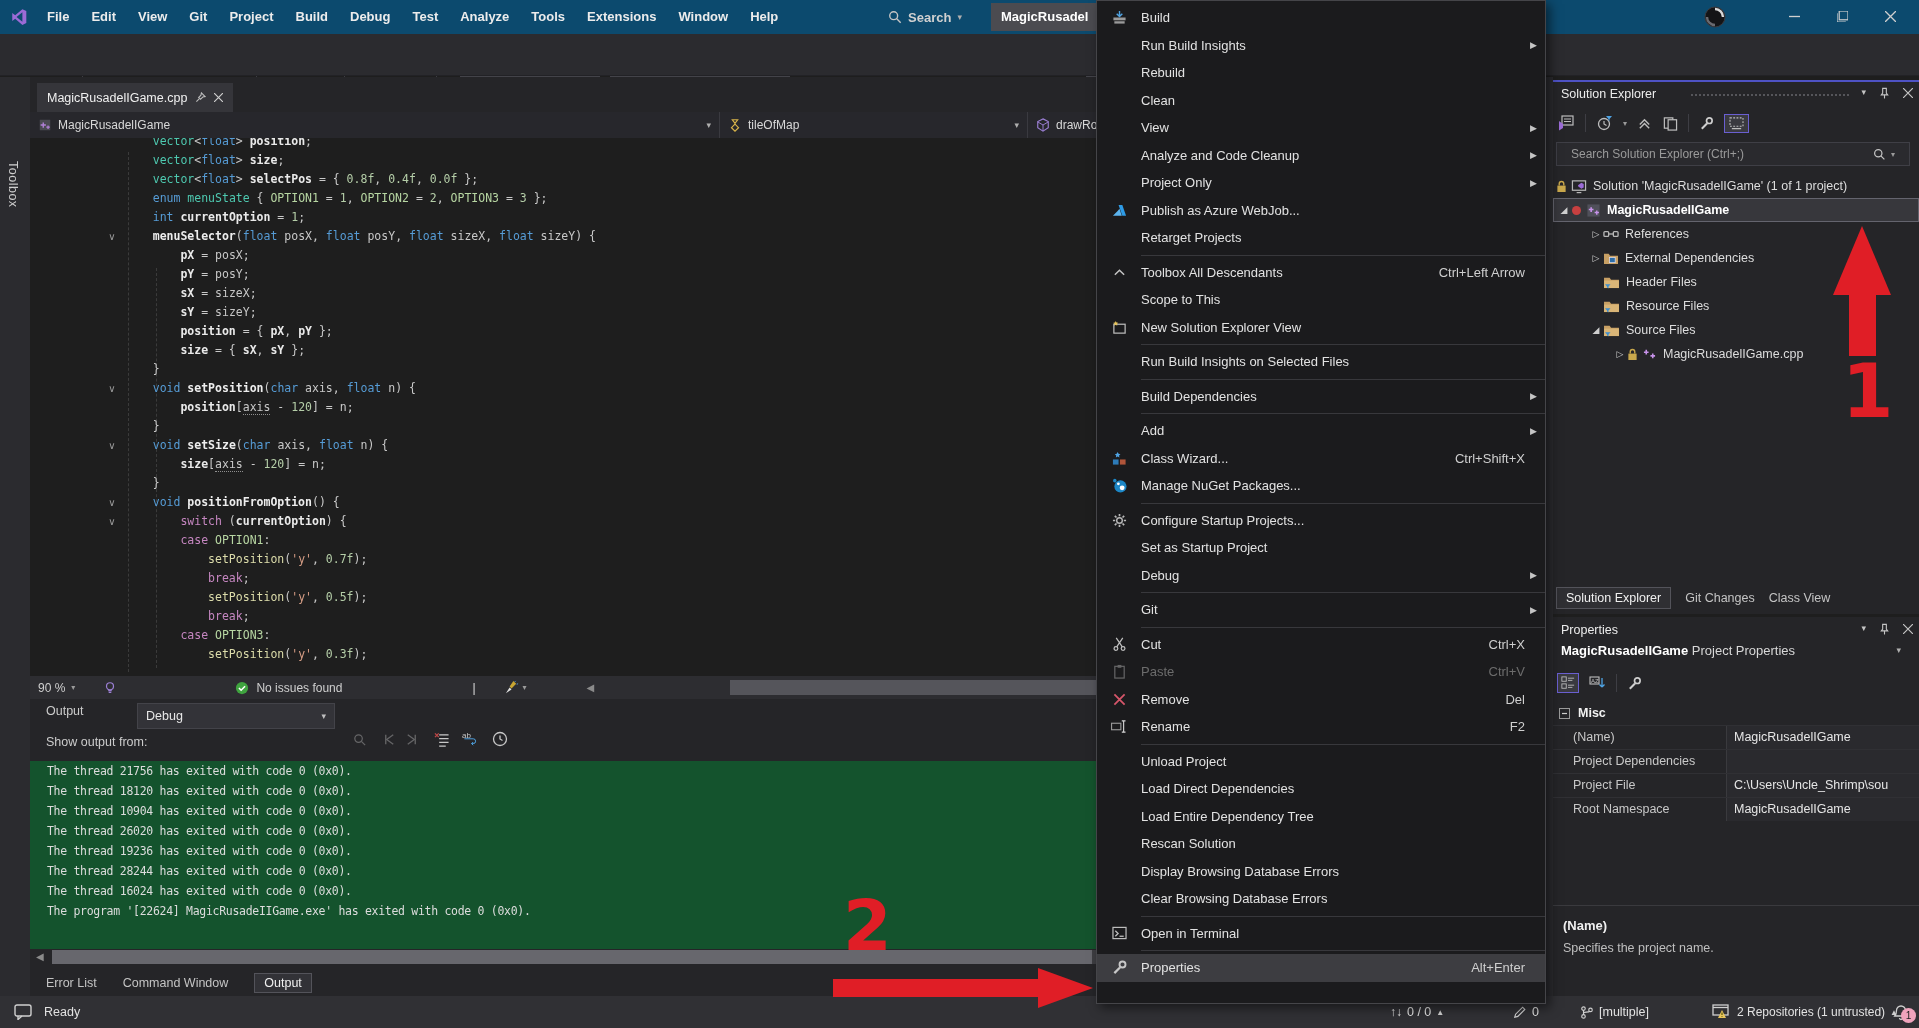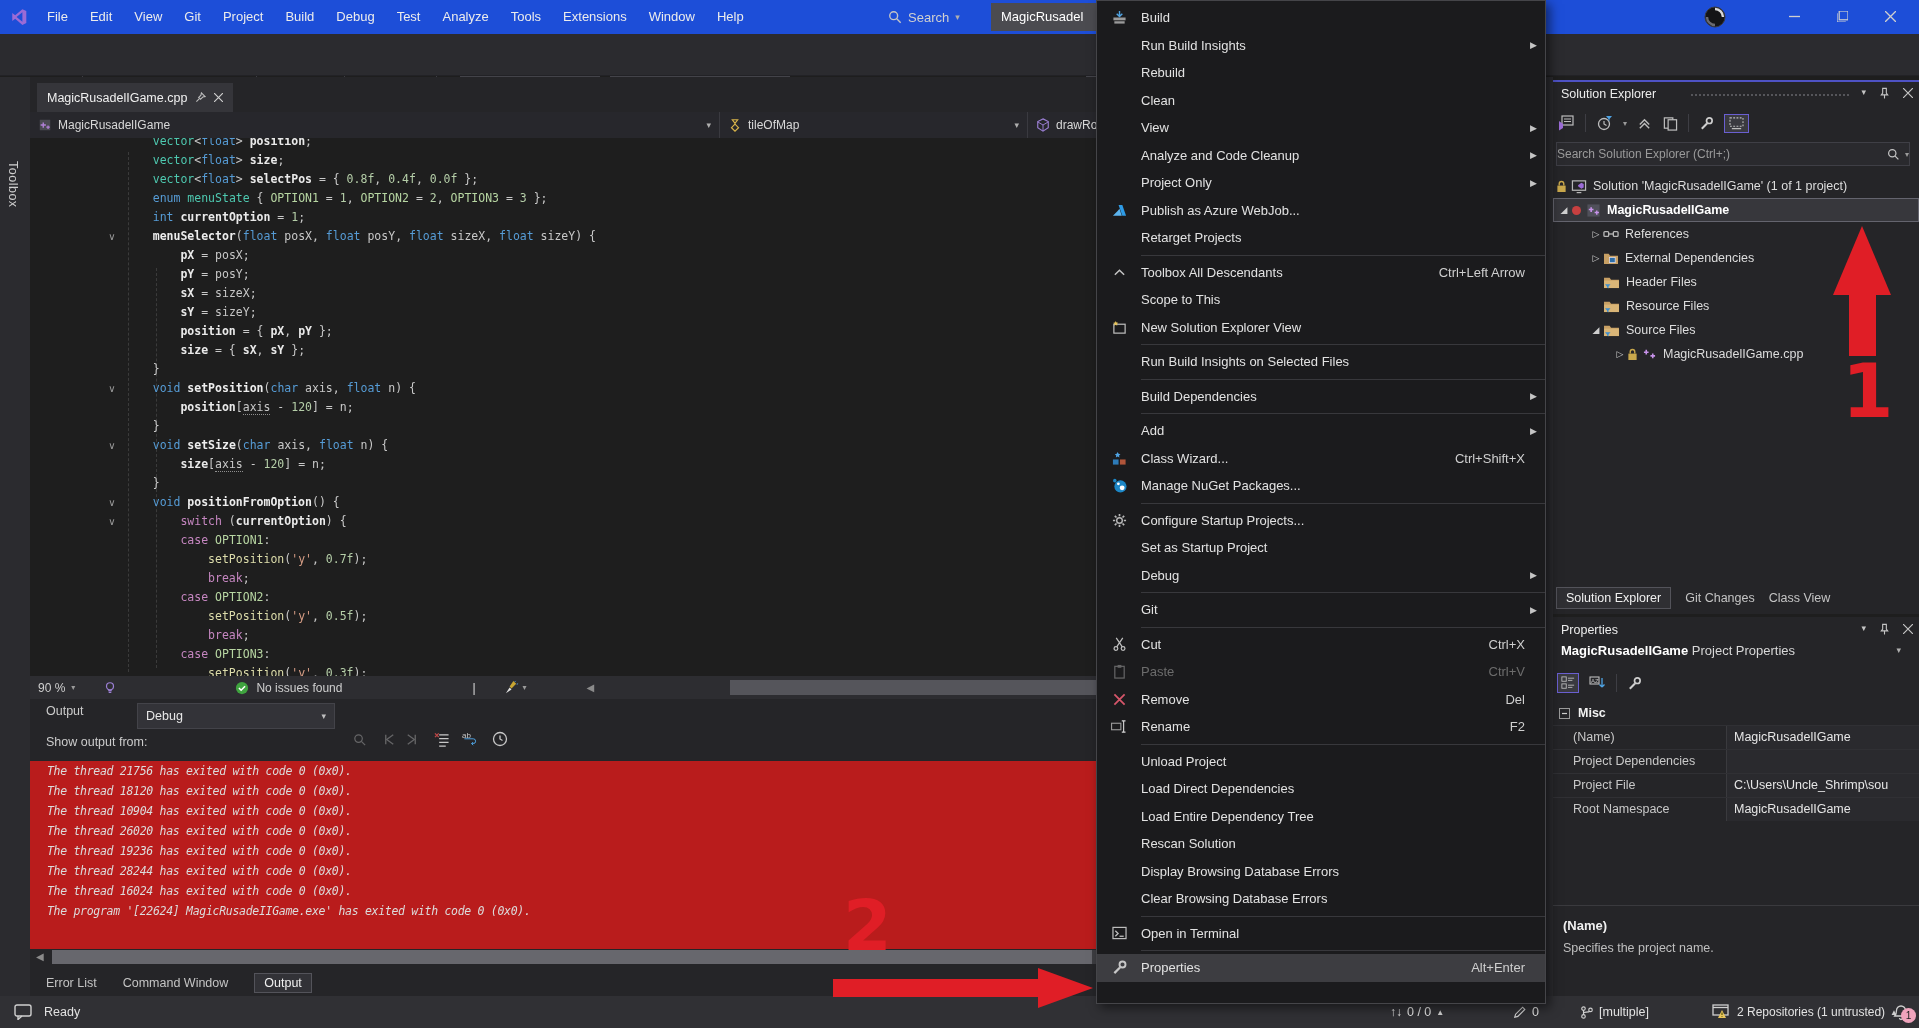--- a/index.html
+++ b/index.html
@@ -2,21 +2,21 @@
 <html><head>
 <meta charset="utf-8">
 <style>
   * { margin:0; padding:0; box-sizing:border-box; }
   html,body { background:#111; }
   #root { position:relative; width:1919px; height:1028px; background:#1E1E1E; overflow:hidden;
           font-family:"Liberation Sans","DejaVu Sans",sans-serif; color:#E8E8E8; font-size:13px; }
   .abs { position:absolute; }
 
   
-  #titlebar { position:absolute; left:0; top:0; width:1919px; height:34px; background:#1d4ed8; }
+  #titlebar { position:absolute; left:0; top:0; width:1919px; height:34px; background:#0c4a6e;font-weight:bold; }
   #menubar { position:absolute; left:36px; top:0; height:34px; display:flex; align-items:center; }
   .menubar-item { padding:0 11px; height:34px; line-height:34px; color:#ECECEC; font-size:13px; cursor:default; }
   #search-box { position:absolute; left:888px; top:0; height:34px; display:flex; align-items:center; gap:6px; color:#D0D0D0; }
   #title-box { position:absolute; left:991px; top:3px; width:220px; height:28px; background:#4B4B50; color:#FFF;
                line-height:28px; padding-left:10px; font-size:13px; }
   .winbtn { position:absolute; top:0; width:46px; height:32px; display:flex; align-items:center; justify-content:center; color:#CFCFCF; }
 
   
   #toolbar { position:absolute; left:0; top:34px; width:1919px; height:42px; background:#2B2B2F; border-bottom:1px solid #222226; }
   .tb-ico { position:absolute; top:47px; width:22px; height:18px; display:flex; align-items:center; justify-content:center; }
@@ -51,42 +51,42 @@
   
   #edstatus { position:absolute; left:30px; top:676px; width:1516px; height:23px; background:#2D2D31; display:flex; align-items:center; font-size:12px; color:#CFCFCF; }
   #ed-hscroll { position:absolute; left:700px; top:4px; width:390px; height:15px; background:#3E3E42; }
   #ed-hscroll .thumb { position:absolute; left:0; top:0; width:385px; height:15px; background:#55555B; }
 
   
   #output-pane { position:absolute; left:30px; top:699px; width:1516px; height:271px; background:#252528; }
   #output-title { position:absolute; left:16px; top:5px; font-size:12.5px; color:#CCCCCC; }
   #output-controls { position:absolute; left:0; top:26px; width:1516px; height:34px; display:flex; align-items:center; }
   #output-dd { position:absolute; left:107px; top:4px; width:198px; height:26px; background:#333338; border:1px solid #434349; display:flex; align-items:center; padding:0 8px; font-size:12.5px; }
-  #output-text { position:absolute; left:0px; top:62px; width:1516px; height:188px; background:#b91c1c;font-style:italic; }
+  #output-text { position:absolute; left:0px; top:62px; width:1516px; height:188px; background:#14532d; }
   .outline-row { height:20px; line-height:20px; padding-left:17px; font-family:"DejaVu Sans Mono","Liberation Mono",monospace; font-size:11.5px; letter-spacing:-.3px; color:#DCDCDC; white-space:pre; }
   #out-hscroll { position:absolute; left:6px; top:251px; width:1510px; height:14px; }
   #out-hscroll .track { position:absolute; left:16px; top:0; width:1494px; height:14px; background:#3E3E42; }
   #out-hscroll .thumb { position:absolute; left:16px; top:0; width:1040px; height:14px; background:#67676D; }
 
   
   #bottom-tabs { position:absolute; left:30px; top:970px; width:1516px; height:26px; background:#252528; display:flex; align-items:center; gap:26px; padding-left:16px; font-size:12.5px; color:#C4C4C4; }
   .btab.active { border:1px solid #53535A; background:#323237; padding:2px 9px; color:#F0F0F0; }
 
   
   #statusbar { position:absolute; left:0; top:996px; width:1919px; height:32px; background:#303034; display:flex; align-items:center; font-size:12.5px; color:#E2E2E2; }
   .sb-item { display:flex; align-items:center; gap:5px; }
 
   
   #panel-divider { position:absolute; left:1546px; top:77px; width:7px; height:919px; background:#2B2B2F; }
   #right-panel { position:absolute; left:1553px; top:80px; width:366px; height:916px; background:#252528; }
   #rp-accent { position:absolute; left:0; top:0; width:366px; height:2px; background:#4E52C4; }
   .panel-title { position:absolute; left:8px; font-size:12.5px; color:#ECECEC; }
   .panel-icons { position:absolute; right:6px; display:flex; gap:13px; color:#C5C5C5; }
   #se-toolbar { position:absolute; left:4px; top:28px; height:30px; display:flex; align-items:center; gap:10px; }
-  #se-search { position:absolute; left:3px; top:62px; width:354px; height:24px; background:#2A2A2E; border:1px solid #3F3F46; color:#9A9A9A; font-size:12px; display:flex; align-items:center; padding:0 0; }
+  #se-search { position:absolute; left:3px; top:62px; width:354px; height:24px; background:#2A2A2E; border:1px solid #3F3F46; color:#9A9A9A; font-size:12px; display:flex; align-items:center; padding:0 14px; }
   #se-tree { position:absolute; left:0; top:94px; width:366px; }
   .tree-row { position:absolute; left:0; width:366px; height:24px; display:flex; align-items:center; font-size:12.5px; color:#DDDDDD; }
   .tree-row.selected { background:#37373C; border:1px solid #64646E; }
   .tree-row .lbl.bold { font-weight:bold; color:#FFFFFF; }
   .expander { color:#CFCFCF; font-size:9px; width:14px; text-align:center; }
   #se-tabs { position:absolute; left:0; top:504px; width:366px; height:28px; display:flex; align-items:center; gap:14px; padding-left:3px; font-size:12.5px; color:#C4C4C4; }
   .se-tab.active { border:1px solid #53535A; background:#2F2F33; padding:3px 9px; color:#F0F0F0; }
 
   
   #props { position:absolute; left:0; top:534px; width:366px; height:382px; background:#252528; border-top:3px solid #1E1E1E; }
@@ -429,21 +429,20 @@
         <div class="codeline"><span class="tok-p">        </span><span class="tok-mem">position</span><span class="tok-p">[</span><span class="tok-varu">axis</span><span class="tok-p"> - </span><span class="tok-num">120</span><span class="tok-p">] = </span><span class="tok-var">n</span><span class="tok-p">;</span></div>
         <div class="codeline"><span class="tok-p">    }</span></div>
         <div class="codeline"><span class="tok-p">    </span><span class="tok-kw">void</span><span class="tok-p"> </span><span class="tok-fn">setSize</span><span class="tok-p">(</span><span class="tok-kw">char</span><span class="tok-p"> </span><span class="tok-var">axis</span><span class="tok-p">, </span><span class="tok-kw">float</span><span class="tok-p"> </span><span class="tok-var">n</span><span class="tok-p">) {</span></div>
         <div class="codeline"><span class="tok-p">        </span><span class="tok-mem">size</span><span class="tok-p">[</span><span class="tok-varu">axis</span><span class="tok-p"> - </span><span class="tok-num">120</span><span class="tok-p">] = </span><span class="tok-var">n</span><span class="tok-p">;</span></div>
         <div class="codeline"><span class="tok-p">    }</span></div>
         <div class="codeline"><span class="tok-p">    </span><span class="tok-kw">void</span><span class="tok-p"> </span><span class="tok-fn">positionFromOption</span><span class="tok-p">() {</span></div>
         <div class="codeline"><span class="tok-p">        </span><span class="tok-ctl">switch</span><span class="tok-p"> (</span><span class="tok-mem">currentOption</span><span class="tok-p">) {</span></div>
         <div class="codeline"><span class="tok-p">        </span><span class="tok-ctl">case</span><span class="tok-p"> </span><span class="tok-en">OPTION1</span><span class="tok-p">:</span></div>
         <div class="codeline"><span class="tok-p">            </span><span class="tok-call">setPosition</span><span class="tok-p">(</span><span class="tok-str">'y'</span><span class="tok-p">, </span><span class="tok-num">0.7f</span><span class="tok-p">);</span></div>
         <div class="codeline"><span class="tok-p">            </span><span class="tok-ctl">break</span><span class="tok-p">;</span></div>
-        <div class="codeline"><span class="tok-p">        </span><span class="tok-ctl">case</span><span class="tok-p"> </span><span class="tok-en">OPTION2</span><span class="tok-p">:</span></div>
         <div class="codeline"><span class="tok-p">            </span><span class="tok-call">setPosition</span><span class="tok-p">(</span><span class="tok-str">'y'</span><span class="tok-p">, </span><span class="tok-num">0.5f</span><span class="tok-p">);</span></div>
         <div class="codeline"><span class="tok-p">            </span><span class="tok-ctl">break</span><span class="tok-p">;</span></div>
         <div class="codeline"><span class="tok-p">        </span><span class="tok-ctl">case</span><span class="tok-p"> </span><span class="tok-en">OPTION3</span><span class="tok-p">:</span></div>
         <div class="codeline"><span class="tok-p">            </span><span class="tok-call">setPosition</span><span class="tok-p">(</span><span class="tok-str">'y'</span><span class="tok-p">, </span><span class="tok-num">0.3f</span><span class="tok-p">);</span></div>
       </div>
     <div id="fold-markers">
         <div class="fold" style="top: 89px;">∨</div>
         <div class="fold" style="top: 241px;">∨</div>
         <div class="fold" style="top: 298px;">∨</div>
         <div class="fold" style="top: 355px;">∨</div>

